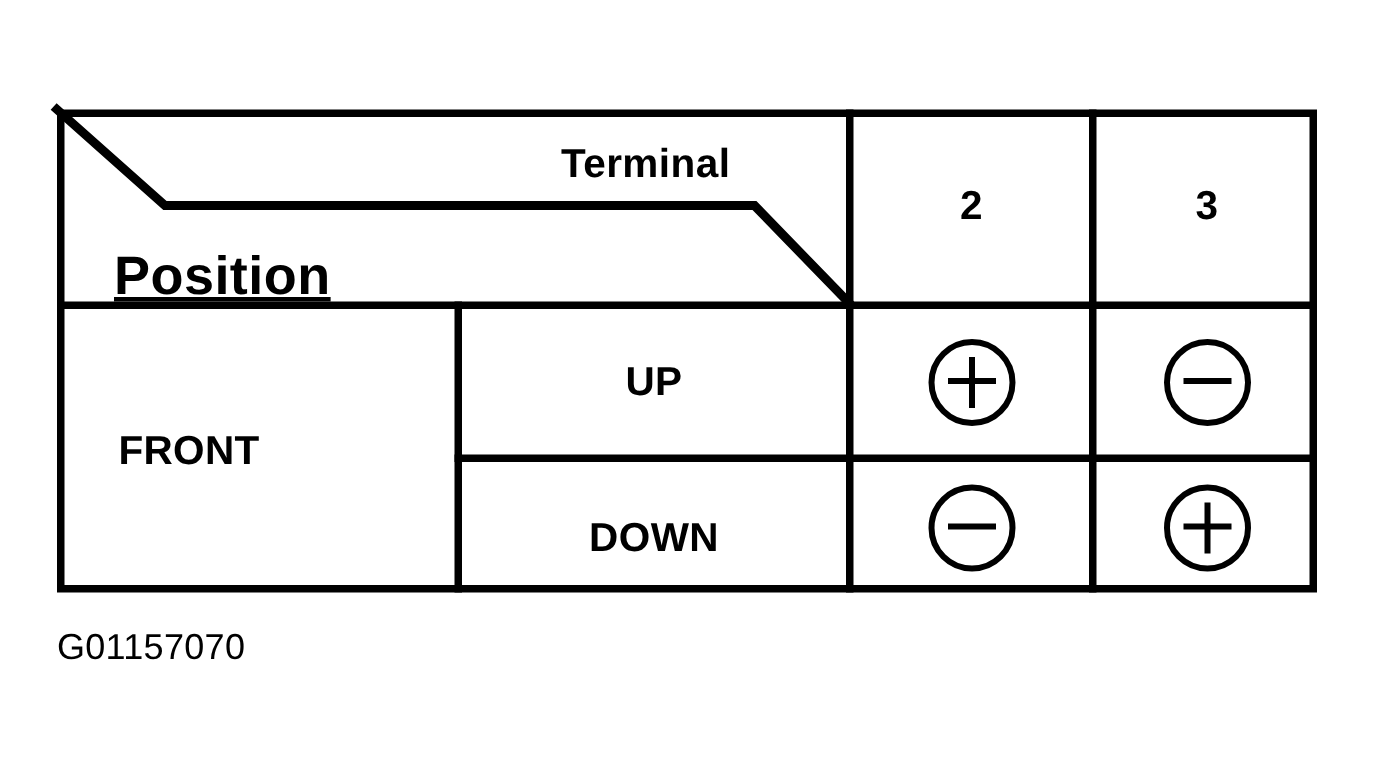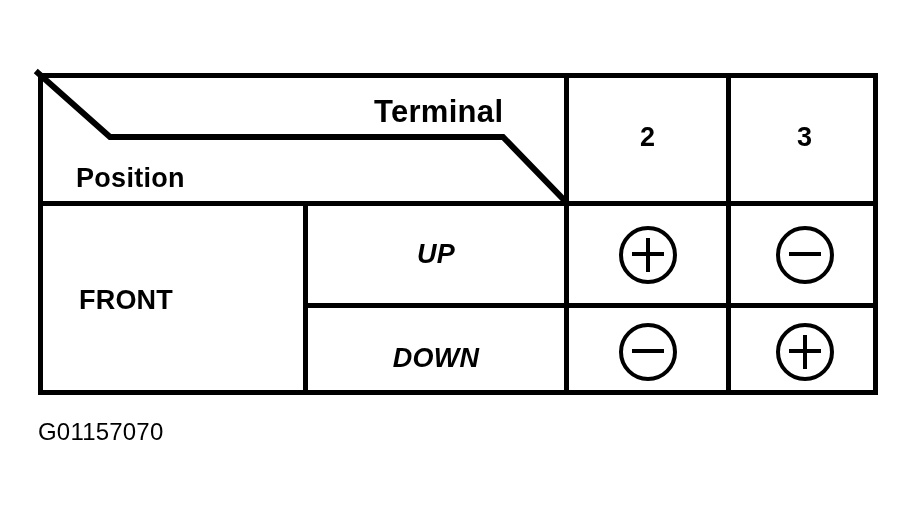--- a/index.html
+++ b/index.html
@@ -93,33 +93,34 @@
     width: 531px;
     height: 133px;
     overflow: visible;
   }
 
   
   .hdr-terminal {
     position: absolute;
     left: 374px;
     top: 94px;
-    font-size: 31px;
+    font-size: 27px;
     font-weight: bold;
     letter-spacing: 0.3px;
     white-space: nowrap;
   }
   .hdr-position {
     position: absolute;
     left: 76px;
     top: 163px;
-    font-size: 27px;
+    font-size: 36px;
     font-weight: bold;
     letter-spacing: 0.3px;
     white-space: nowrap;
+    text-decoration: underline;
   }
 
   
   .term-num {
     position: absolute;
     top: 73px;
     height: 128px;
     display: flex;
     align-items: center;
     justify-content: center;
@@ -155,21 +156,20 @@
   .dir-cell {
     position: absolute;
     left: 308px;
     width: 256px;
     display: flex;
     align-items: center;
     justify-content: center;
     font-size: 27px;
     font-weight: bold;
     letter-spacing: 0.3px;
-    font-style: italic;
   }
   .dir-cell.up   { top: 206px; height: 97px; }
   .dir-cell.down { top: 308px; height: 101px; }
 
   
   .sym-cell {
     position: absolute;
     display: flex;
     align-items: center;
     justify-content: center;

